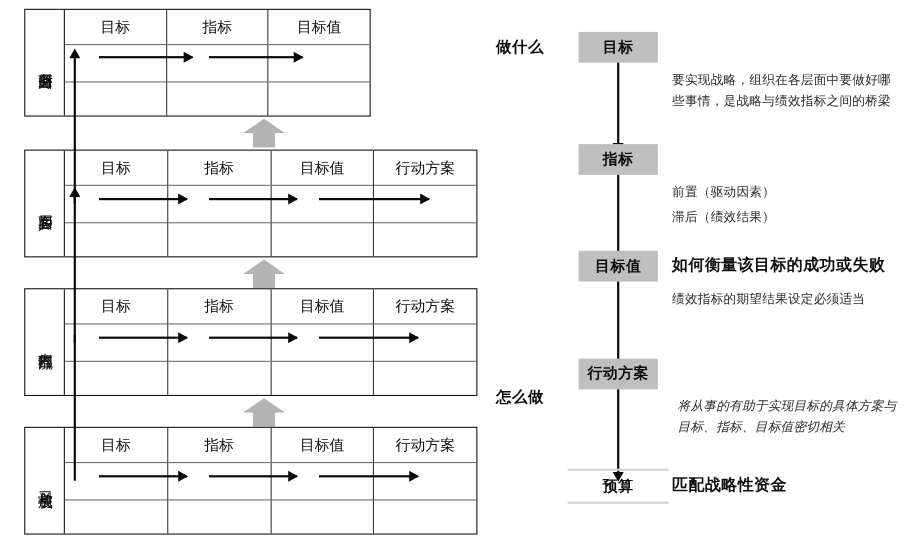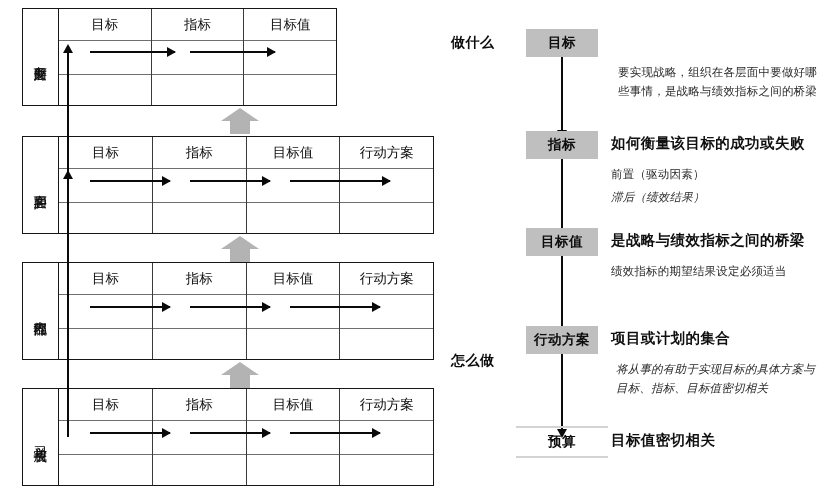--- a/index.html
+++ b/index.html
@@ -268,34 +268,32 @@
 
   <div class="v-arrow tipped" style="left:67px;top:52px;height:133px;"></div>
   <div class="v-arrow tipped" style="left:67px;top:178px;height:133px;"></div>
   <div class="v-arrow" style="left:67px;top:304px;height:133px;"></div>
 
   <div class="side-label" style="left:451px;top:34px;">做什么</div>
   <div class="side-label" style="left:451px;top:328px;margin-top:24px;">怎么做</div>
 
   <div class="flow-box" style="left:526px;top:29px;">目标</div>
   <div class="flow-connector" style="left:561px;top:57px;height:74px;"></div>
-  <div class="def-body" style="left:611px;top:63px;width:206px;text-align:right;">要实现战略，组织在各层面中要做好哪些事情，是战略与绩效指标之间的桥梁</div>
+  <div class="def-body" style="left:611px;top:63px;width:206px;">要实现战略，组织在各层面中要做好哪些事情，是战略与绩效指标之间的桥梁</div>
 
   <div class="flow-box" style="left:526px;top:131px;">指标</div>
   <div class="flow-connector" style="left:561px;top:159px;height:76px;"></div>
-  <div class="def-title" style="left:611px;top:134px;">如何衡量该目标的成功或失败</div>
   <div class="def-body" style="left:611px;top:165px;width:206px;">前置（驱动因素）</div>
-  <div class="def-body" style="left:611px;top:188px;width:206px;font-style:italic;">滞后（绩效结果）</div>
+  <div class="def-body" style="left:611px;top:188px;width:206px;">滞后（绩效结果）</div>
 
   <div class="flow-box" style="left:526px;top:228px;">目标值</div>
   <div class="flow-connector" style="left:561px;top:256px;height:74px;"></div>
-  <div class="def-title" style="left:611px;top:231px;">是战略与绩效指标之间的桥梁</div>
+  <div class="def-title" style="left:611px;top:231px;">如何衡量该目标的成功或失败</div>
   <div class="def-body" style="left:611px;top:262px;width:215px;">绩效指标的期望结果设定必须适当</div>
 
   <div class="flow-box" style="left:526px;top:326px;">行动方案</div>
   <div class="flow-connector" style="left:561px;top:354px;height:76px;"></div>
-  <div class="def-title" style="left:611px;top:329px;">项目或计划的集合</div>
   <div class="def-body" style="left:616px;top:360px;width:208px;font-style:italic;">将从事的有助于实现目标的具体方案与目标、指标、目标值密切相关</div>
 
   <div class="flow-box plain" style="left:516px;top:426px;font-family:Liberation Serif, serif;">预算</div>
-  <div class="def-title" style="left:611px;top:431px;">目标值密切相关</div>
+  <div class="def-title" style="left:611px;top:431px;">匹配战略性资金</div>
 
 </div>
 
 </body></html>

